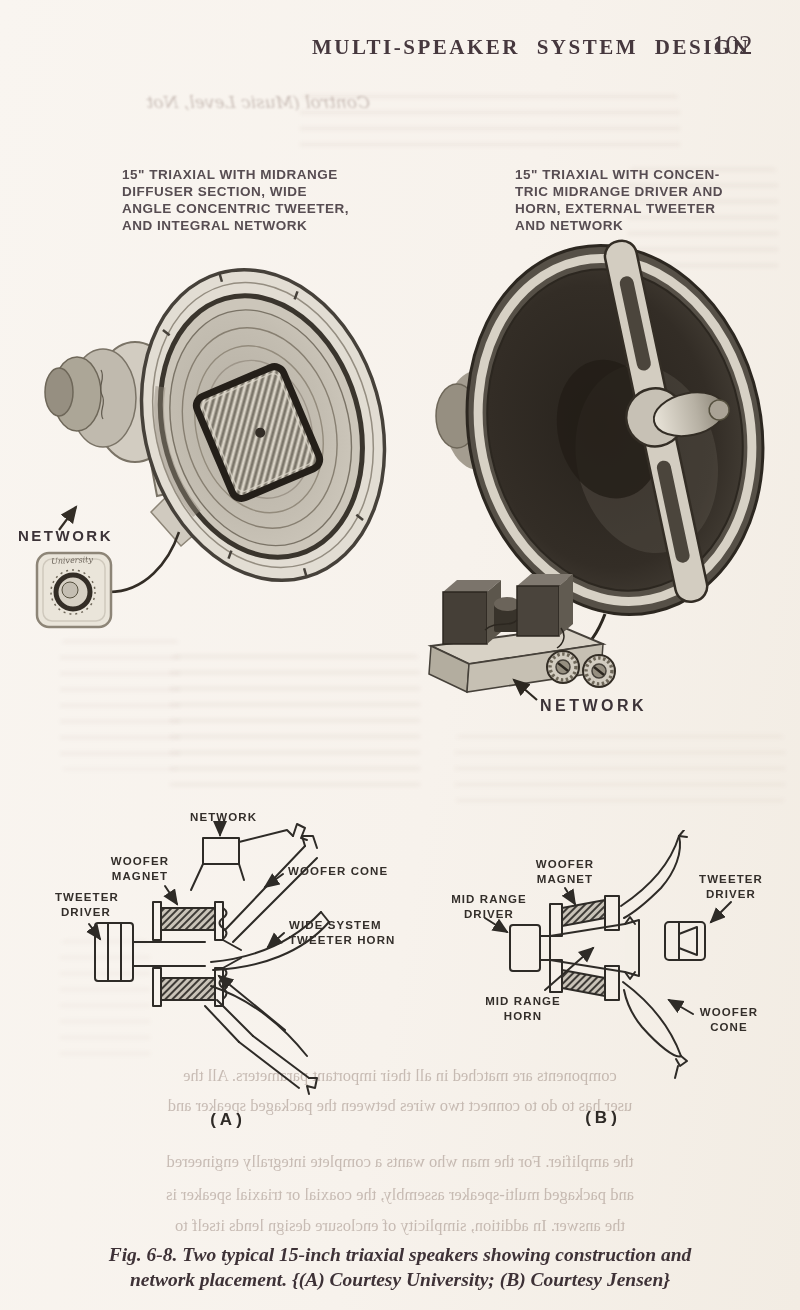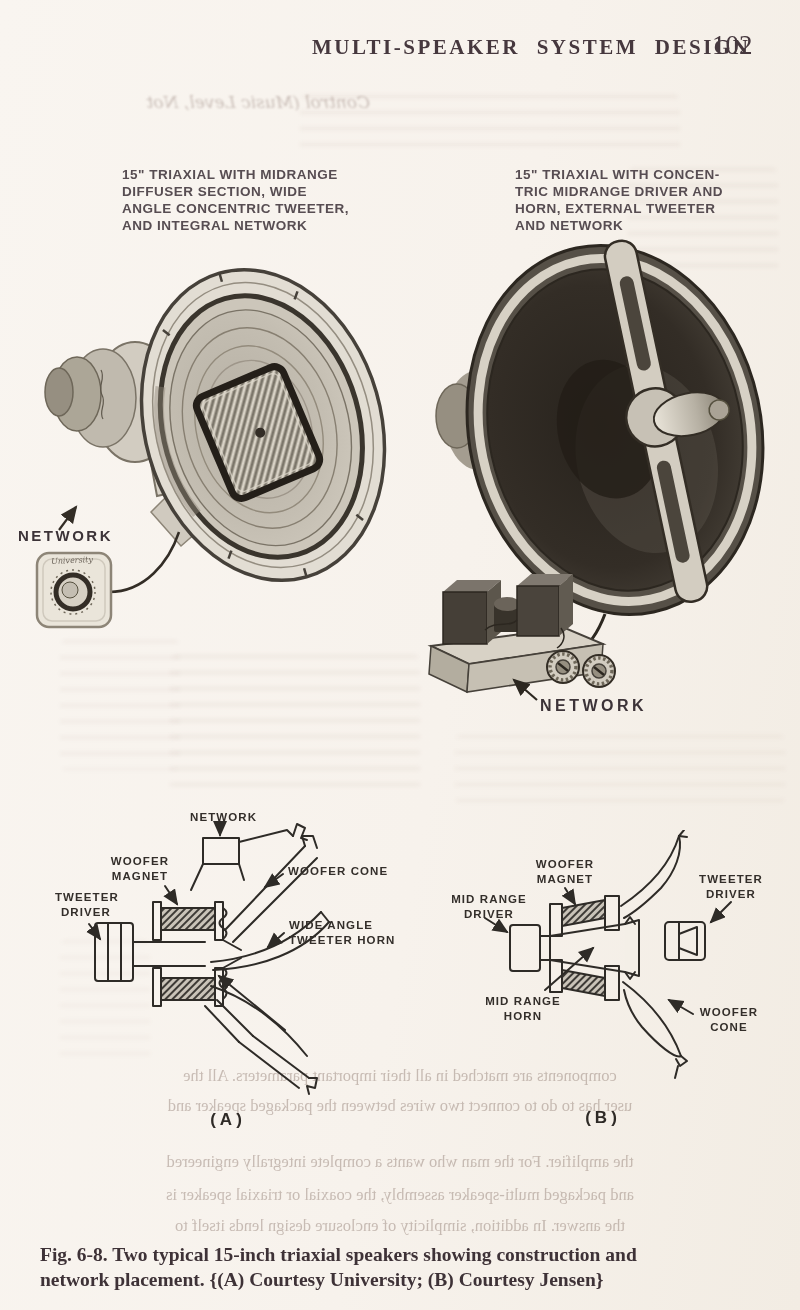--- a/index.html
+++ b/index.html
@@ -38,22 +38,22 @@
   .d-label {
     font-size:11.5px; font-weight:700; letter-spacing:1.1px; line-height:15px;
     color:#332e2a; white-space:pre-line; text-align:center;
   }
   .d-label.left-align { text-align:left; }
   .panel-label {
     font-size:17px; font-weight:700; letter-spacing:4px; color:#2e2a26; text-align:center;
   }
 
   .fig-caption {
-    font-family:"Liberation Serif", serif; font-weight:700;
-    font-size:19.5px; line-height:25px; color:#3e3237; text-align:left;
+    font-family:"Liberation Serif", serif; font-style:italic; font-weight:700;
+    font-size:19.5px; line-height:25px; color:#3e3237; text-align:center;
   }
 
   .stripes {
     position:absolute; z-index:0; border-radius:6px;
     background-image:repeating-linear-gradient(180deg,
       rgba(155,122,105,0.20) 0px, rgba(155,122,105,0.20) 3px,
       rgba(155,122,105,0) 3px, rgba(155,122,105,0) 16px);
     filter:blur(2px);
   }
   .ghostline {
@@ -288,21 +288,21 @@
         <path d="M229,143 L213,157" marker-end="url(#arrA)"></path>
         <path d="M230,240 L164,186" marker-end="url(#arrA)"></path>
       </g>
     </svg>
     <div class="abs z2 d-label" style="left:135px;top:20px;width:64px">NETWORK</div>
     <div class="abs z2 d-label" style="left:50px;top:64px;width:70px">WOOFER
 MAGNET</div>
     <div class="abs z2 d-label" style="left:0px;top:100px;width:62px">TWEETER
 DRIVER</div>
     <div class="abs z2 d-label left-align" style="left:233px;top:74px;width:110px">WOOFER CONE</div>
-    <div class="abs z2 d-label left-align" style="left:234px;top:128px;width:120px">WIDE ANGLE
+    <div class="abs z2 d-label left-align" style="left:234px;top:128px;width:120px">WIDE SYSTEM
 TWEETER HORN</div>
     <div class="abs z2 panel-label" style="left:143px;top:320px;width:60px">(A)</div>
   </div>
 
   <div class="abs z1" style="left:425px;top:830px;width:370px;height:310px">
     <svg width="370" height="310" viewBox="0 0 370 310">
       <defs>
         <marker id="arrB" markerWidth="9" markerHeight="9" refX="7" refY="3.5" orient="auto">
           <path d="M0,0 L8,3.5 L0,7 Z" fill="#2e2b27"></path>
         </marker>

